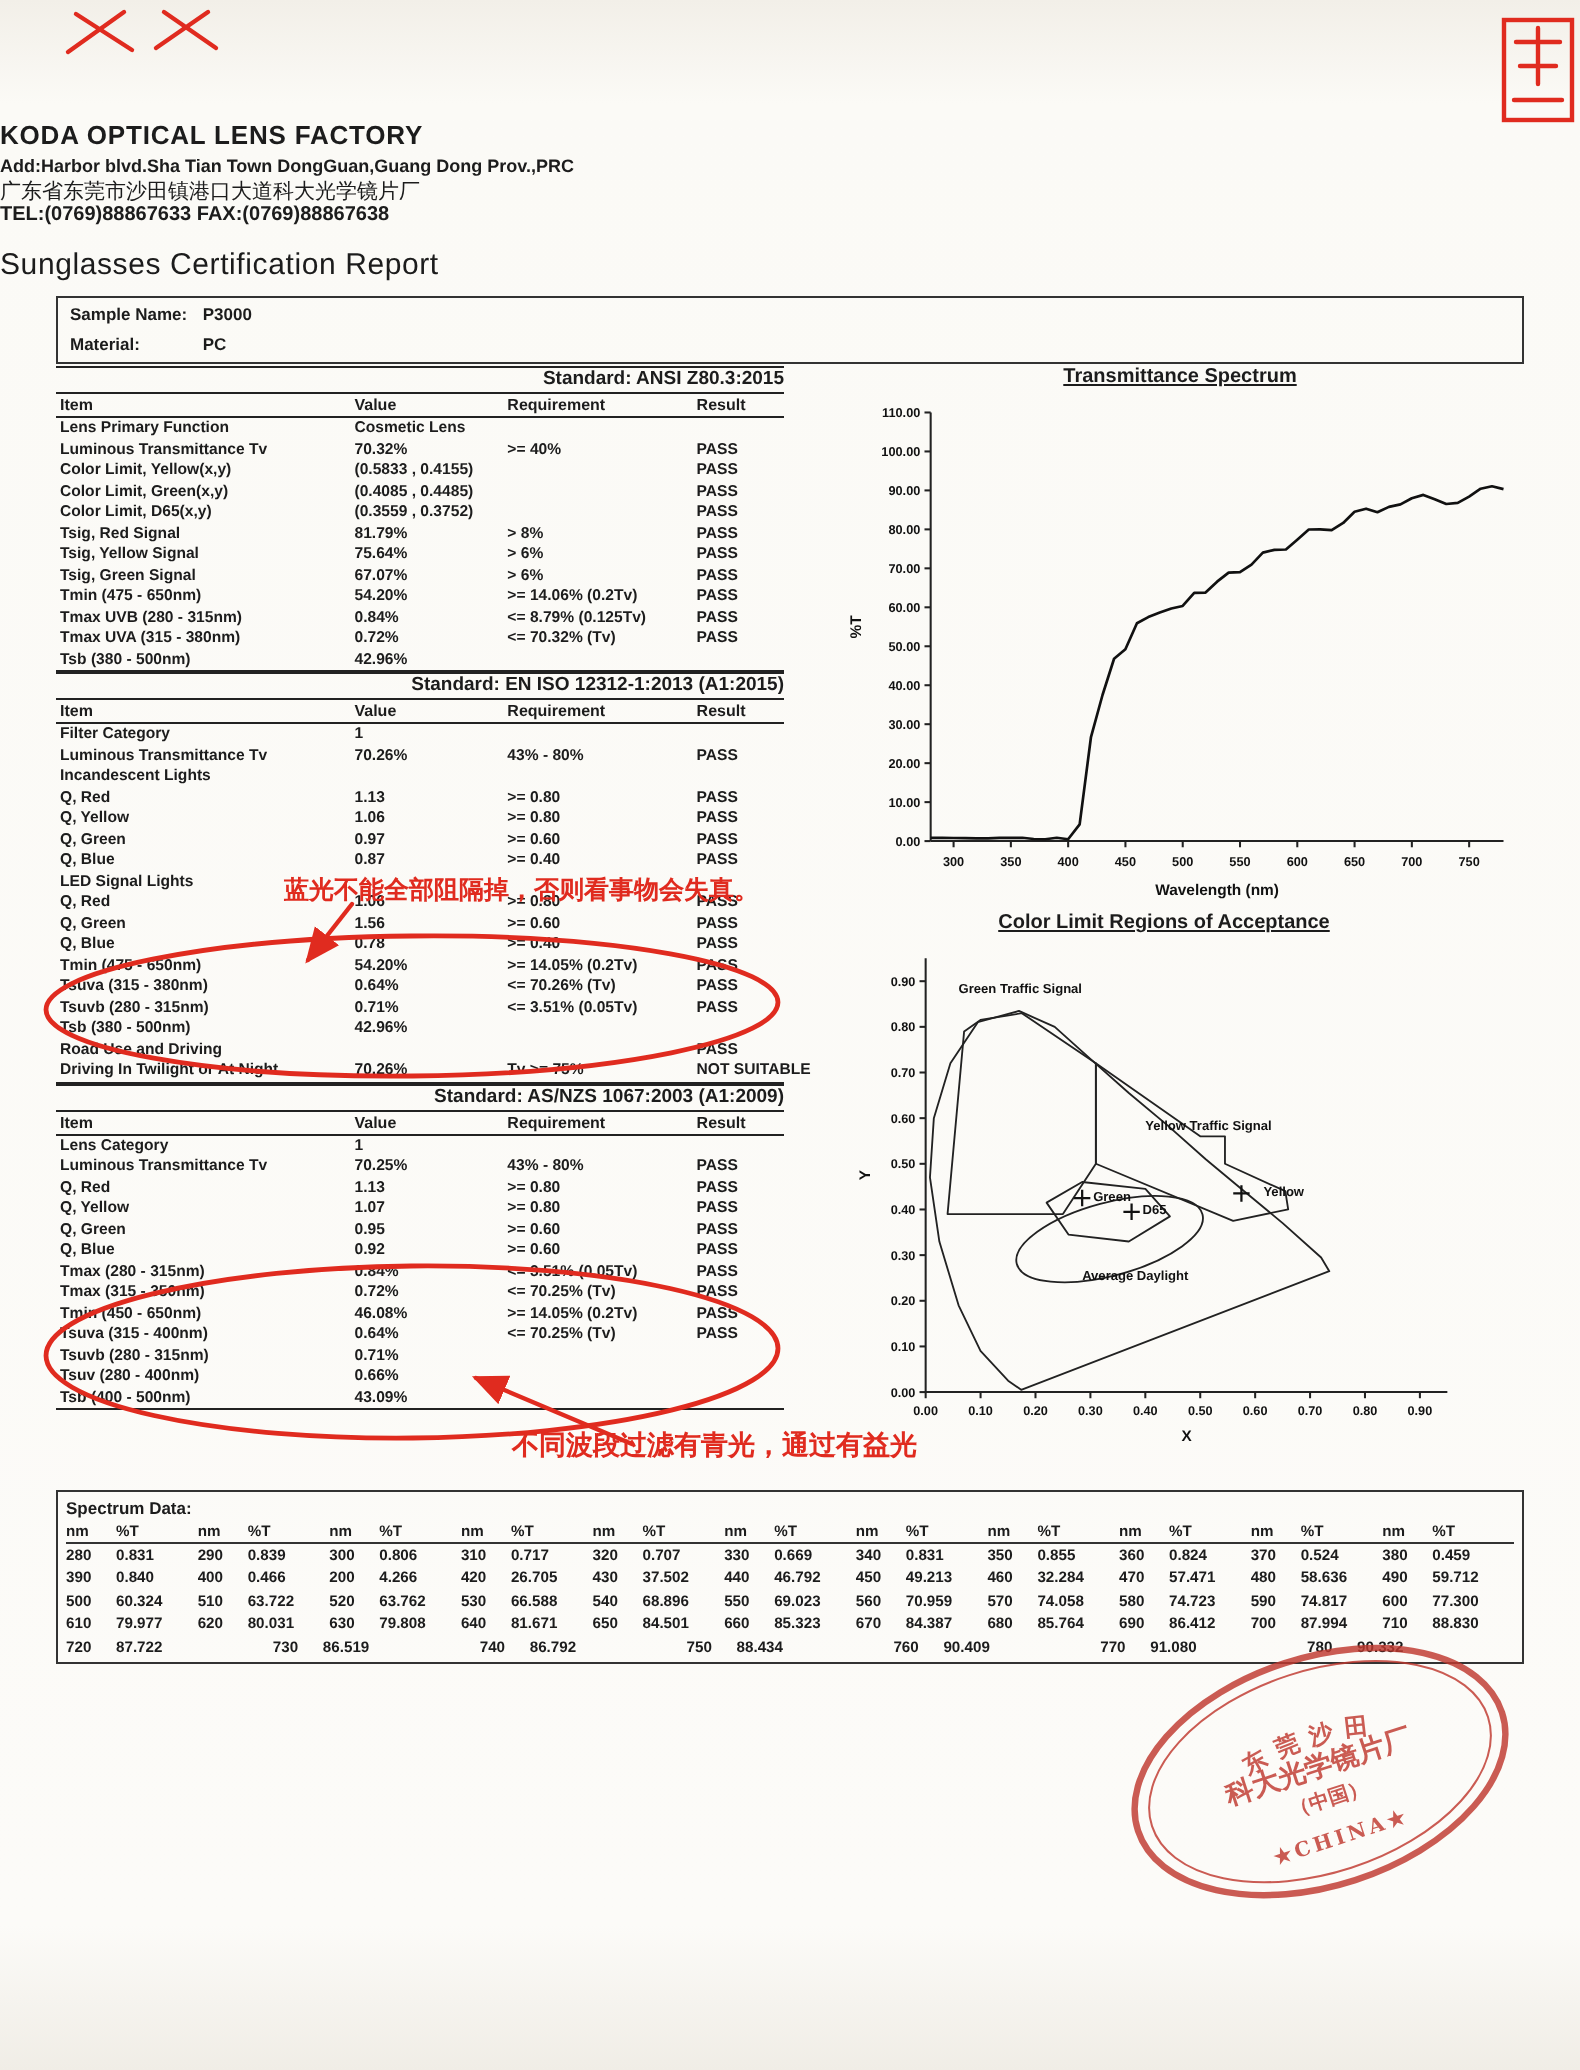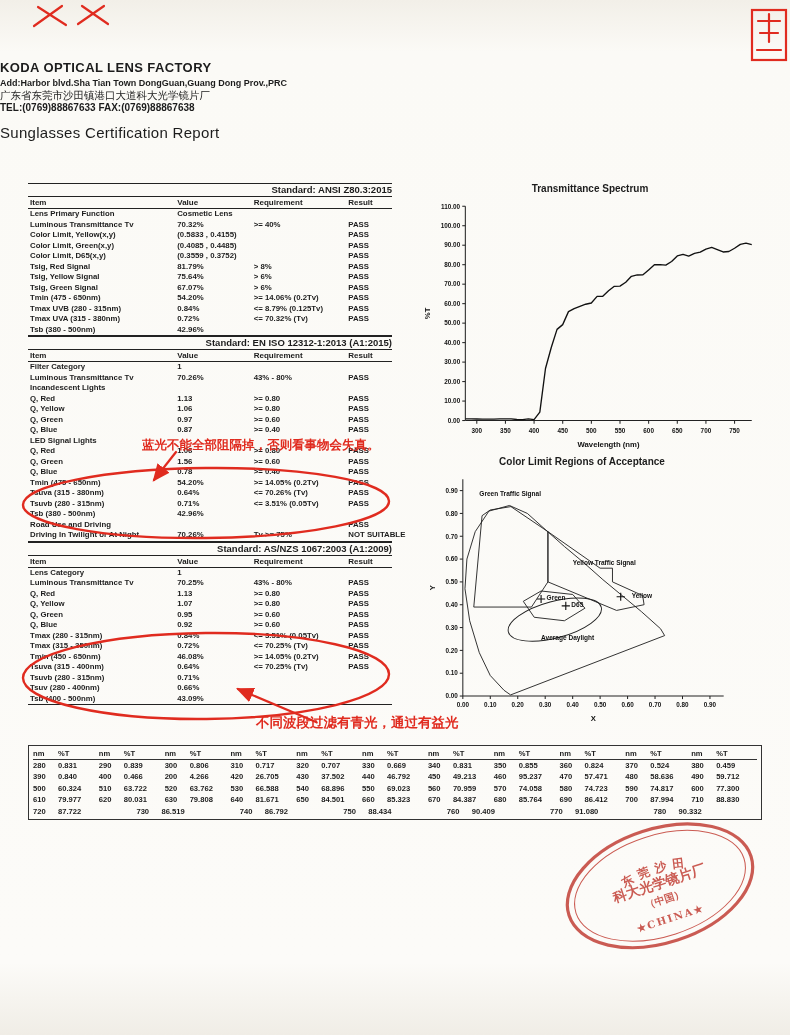--- a/index.html
+++ b/index.html
@@ -18,21 +18,21 @@
   .left-col{position:absolute;left:28px;top:183px;width:364px}
   .std{border-bottom:1px solid #222}
   .std-title{height:14px;line-height:12px;text-align:right;font-size:9.5px;font-weight:bold;border-top:1.5px solid #222;border-bottom:1px solid #222}
   .t-head{display:flex;height:12px;line-height:11px;font-size:8px;font-weight:bold;border-bottom:1px solid #222}
   .t-row{display:flex;height:10.5px;line-height:10.5px;font-size:7.8px;font-weight:bold}
   .c{white-space:nowrap;overflow:visible}
   .c0{width:41%;padding-left:2px}.c1{width:21%}.c2{width:26%}.c3{width:12%}
   .chart-block{position:absolute}
   .cb1{left:418px;top:183px;width:344px}
   .cb2{left:424px;top:456px;width:316px}
-  .chart-title{text-align:center;font-size:10px;font-weight:bold;height:15px}
+  .chart-title{text-align:center;font-size:10px;font-weight:bold;text-decoration:underline;height:15px}
   .cb1 svg{width:340px;display:block;margin:0 auto}
   .cb2 svg{width:312px;display:block;margin:0 auto}
   .ax{stroke:#222;stroke-width:1;fill:none}
   .tk{font-size:6.2px;font-weight:bold;fill:#111;font-family:"Liberation Sans",sans-serif}
   .axl{font-size:7.5px;font-weight:bold;fill:#111;font-family:"Liberation Sans",sans-serif}
   .series{fill:none;stroke:#111;stroke-width:1.3;stroke-linejoin:round}
   .rg{fill:none;stroke:#222;stroke-width:.9;stroke-linejoin:round}
   .mk{stroke:#111;stroke-width:1.1;fill:none}
   .clab{font-size:6.4px;font-weight:bold;fill:#111;font-family:"Liberation Sans",sans-serif}
   .mlab{font-size:6.4px;font-weight:bold;fill:#111;font-family:"Liberation Sans",sans-serif}
@@ -57,20 +57,30 @@
 <body>
 
 <div class="page">
 
   <div class="hdr company">KODA OPTICAL LENS FACTORY</div>
   <div class="hdr addr-cn">广东省东莞市沙田镇港口大道科大光学镜片厂</div>
   <div class="hdr addr-en">Add:Harbor blvd.Sha Tian Town DongGuan,Guang Dong Prov.,PRC</div>
   <div class="hdr telfax">TEL:(0769)88867633  FAX:(0769)88867638</div>
   <div class="hdr report-title">Sunglasses Certification Report</div>
 
+  <div class="sample-box">
+    <div class="s-row">
+      <span class="s-lab">Sample Name:</span>
+      <span class="s-val">P3000</span>
+    </div>
+    <div class="s-row">
+      <span class="s-lab">Material:</span>
+      <span class="s-val">PC</span>
+    </div>
+  </div>
 
   <div class="left-col">
     <section class="std">
       <div class="std-title">Standard: ANSI Z80.3:2015</div>
       <div class="t-head">
           <span class="c c0">Item</span>
           <span class="c c1">Value</span>
           <span class="c c2">Requirement</span>
           <span class="c c3">Result</span>
         </div>
@@ -466,20 +476,21 @@
         <path d="M186.3421052631579,122.92631578947368 H194.3421052631579 M190.3421052631579,118.92631578947368 V126.92631578947368" class="mk"></path>
         <text x="201.07894736842107" y="124.25684210526316" class="mlab">Yellow</text>
         <text x="52.10526315789474" y="24.73684210526315" class="clab">Green Traffic Signal</text>
         <text x="143.3684210526316" y="91.68421052631578" class="clab">Yellow Traffic Signal</text>
         <text x="163.5" y="244" class="axl" text-anchor="middle">X</text>
         <text x="9" y="114" class="axl" text-anchor="middle" transform="rotate(-90 9 114)">Y</text>
       </svg>
   </div>
 
   <div class="spec-box">
+    <div class="spec-title">Spectrum Data:</div>
     <div class="sp-row sp-head" id="spec-head">
         <span class="sp-nm">nm</span>
         <span class="sp-t">%T</span>
         <span class="sp-nm">nm</span>
         <span class="sp-t">%T</span>
         <span class="sp-nm">nm</span>
         <span class="sp-t">%T</span>
         <span class="sp-nm">nm</span>
         <span class="sp-t">%T</span>
         <span class="sp-nm">nm</span>
@@ -531,21 +542,21 @@
           <span class="sp-t">4.266</span>
           <span class="sp-nm">420</span>
           <span class="sp-t">26.705</span>
           <span class="sp-nm">430</span>
           <span class="sp-t">37.502</span>
           <span class="sp-nm">440</span>
           <span class="sp-t">46.792</span>
           <span class="sp-nm">450</span>
           <span class="sp-t">49.213</span>
           <span class="sp-nm">460</span>
-          <span class="sp-t">95.237</span>
+          <span class="sp-t">32.284</span>
           <span class="sp-nm">470</span>
           <span class="sp-t">57.471</span>
           <span class="sp-nm">480</span>
           <span class="sp-t">58.636</span>
           <span class="sp-nm">490</span>
           <span class="sp-t">59.712</span>
         </div>
         <div class="sp-row">
           <span class="sp-nm">500</span>
           <span class="sp-t">60.324</span>

